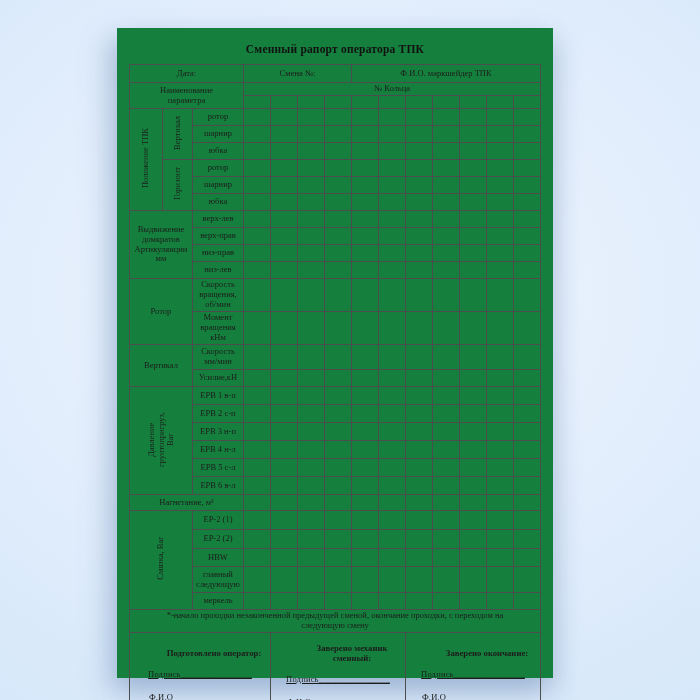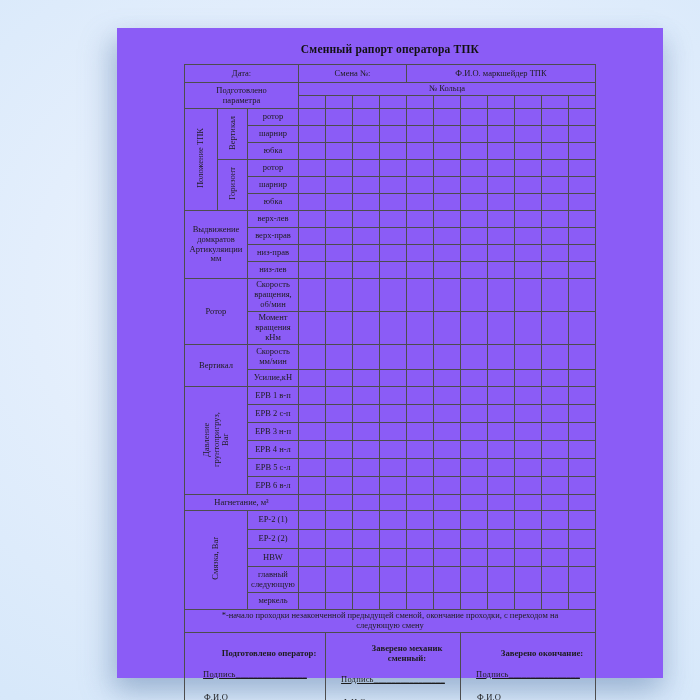--- a/index.html
+++ b/index.html
@@ -4,22 +4,22 @@
 <style>
   html,body{margin:0;padding:0;}
   body{
     width:700px;height:700px;overflow:hidden;
     background:radial-gradient(ellipse 120% 100% at 50% 42%, #f2f8ff 0%, #e3eefc 38%, #d7e8fa 70%, #d3e5f8 100%);
     font-family:"Liberation Serif","DejaVu Serif",serif;
     color:#1c1c1c;
     position:relative;
   }
   .page{
-    position:absolute;left:117px;top:28px;width:546px;height:650px;
-    background:#8b5cf6;
+    position:absolute;left:117px;top:28px;width:436px;height:650px;
+    background:#15803d;
     box-shadow:-9px 12px 26px rgba(110,140,180,.42), 6px 12px 22px rgba(120,150,190,.30);
   }
   .doc-title{
     margin-top:15px;text-align:center;
     font-size:11.5px;font-weight:bold;letter-spacing:.2px;color:#111;
   }
   table.form{
     border-collapse:collapse;table-layout:fixed;
     width:411px;margin:9px auto 0;
   }
@@ -64,21 +64,21 @@
         <col style="width:27px">
     </colgroup>
 
     <tbody>
         <tr style="height:18px">
       <td colspan="3">Дата:</td>
       <td colspan="4" class="lft">Смена №:</td>
       <td colspan="7" class="lft">Ф.И.О. маркшейдер ТПК</td>
     </tr>
     <tr style="height:13px">
-      <td colspan="3" rowspan="2">Подготовлено
+      <td colspan="3" rowspan="2">Наименование
 параметра</td>
       <td colspan="11">№ Кольца</td>
     </tr>
     <tr style="height:13px">
           <td></td>
           <td></td>
           <td></td>
           <td></td>
           <td></td>
           <td></td>

